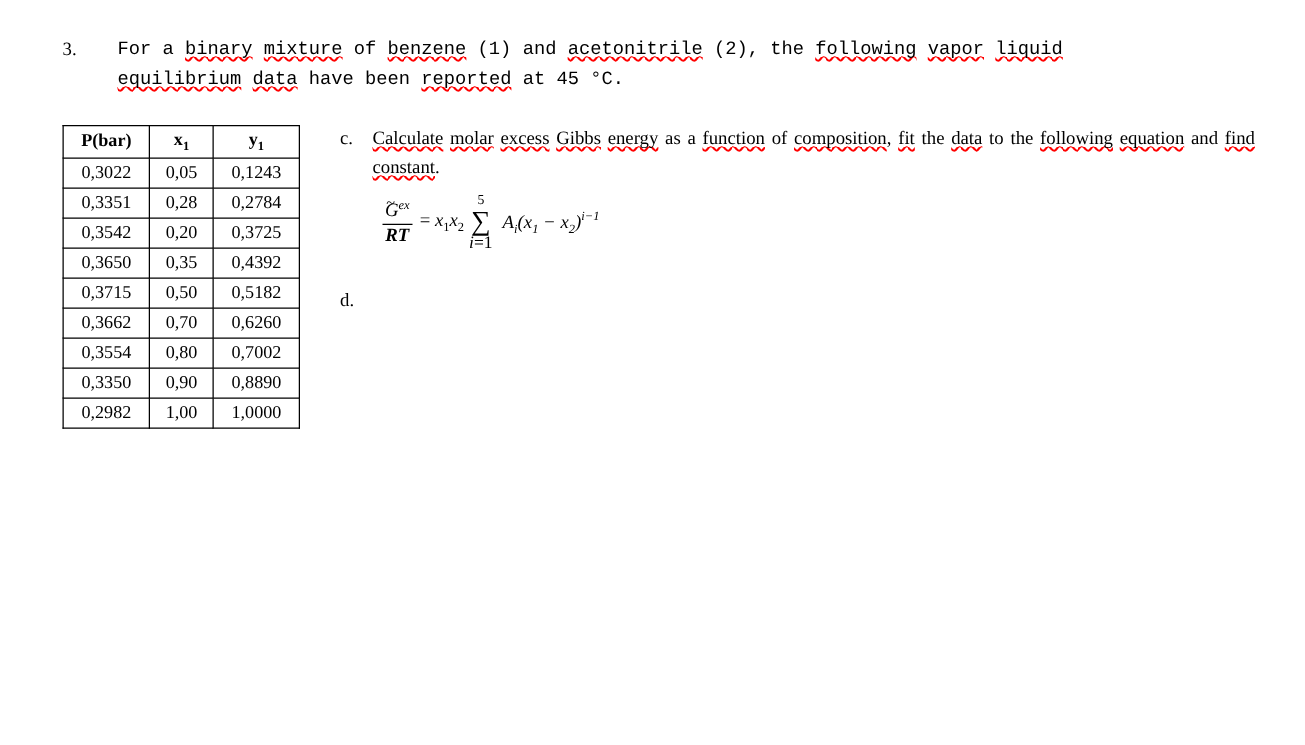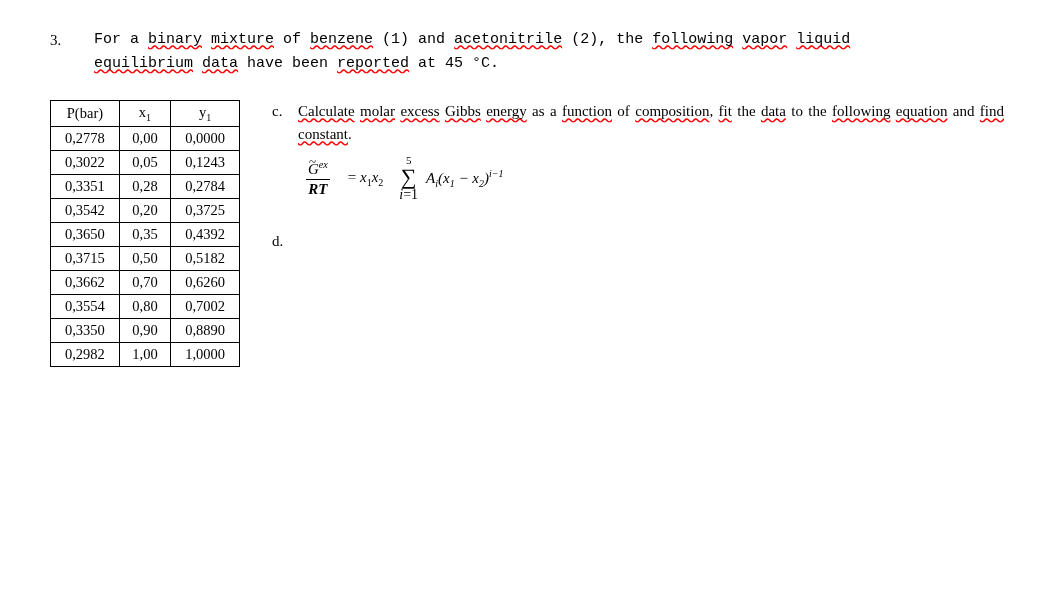--- a/index.html
+++ b/index.html
@@ -47,21 +47,21 @@
       flex-shrink: 0;
     }
     .data-table th, .data-table td {
       border: 1px solid #000;
       padding: 3px 8px;
       text-align: center;
       font-size: 14.5px;
       white-space: nowrap;
     }
     .data-table th {
-      font-weight: normal;
+      font-weight: bold;
     }
 
     
     .right-side {
       flex: 1;
       display: flex;
       flex-direction: column;
       gap: 18px;
     }
 
@@ -153,25 +153,20 @@
 
   <table class="data-table">
     <thead>
       <tr>
         <th>P(bar)</th>
         <th>x<sub>1</sub></th>
         <th>y<sub>1</sub></th>
       </tr>
     </thead>
     <tbody>
-      <tr>
-        <td>0,2778</td>
-        <td>0,00</td>
-        <td>0,0000</td>
-      </tr>
       <tr>
         <td>0,3022</td>
         <td>0,05</td>
         <td>0,1243</td>
       </tr>
       <tr>
         <td>0,3351</td>
         <td>0,28</td>
         <td>0,2784</td>
       </tr>
@@ -227,21 +222,21 @@
 
         <div class="fraction">
           <div class="numerator">
             <span style="position:relative; display:inline-block; font-style:italic;">
               <span style="position:absolute; top:-7px; left:1px; font-size:13px; font-style:normal;">~</span>G
             </span><sup>ex</sup>
           </div>
           <div class="denominator"><span class="italic">RT</span></div>
         </div>
 
-        <span style="margin: 0 12px;">= <span class="italic">x</span><sub>1</sub><span class="italic">x</span><sub>2</sub></span>
+        <span style="margin: 0 0;">= <span class="italic">x</span><sub>1</sub><span class="italic">x</span><sub>2</sub></span>
 
         <div class="sigma-block" style="margin: 0 4px;">
           <span class="sigma-sup">5</span>
           <span class="sigma-sym">∑</span>
           <span class="sigma-sub"><span class="italic">i</span>=1</span>
         </div>
 
         <span style="margin-left:4px; font-style:italic;">
           A<sub><span class="italic">i</span></sub>(x<sub>1</sub> − x<sub>2</sub>)<sup><span class="italic">i</span>−1</sup>
         </span>

